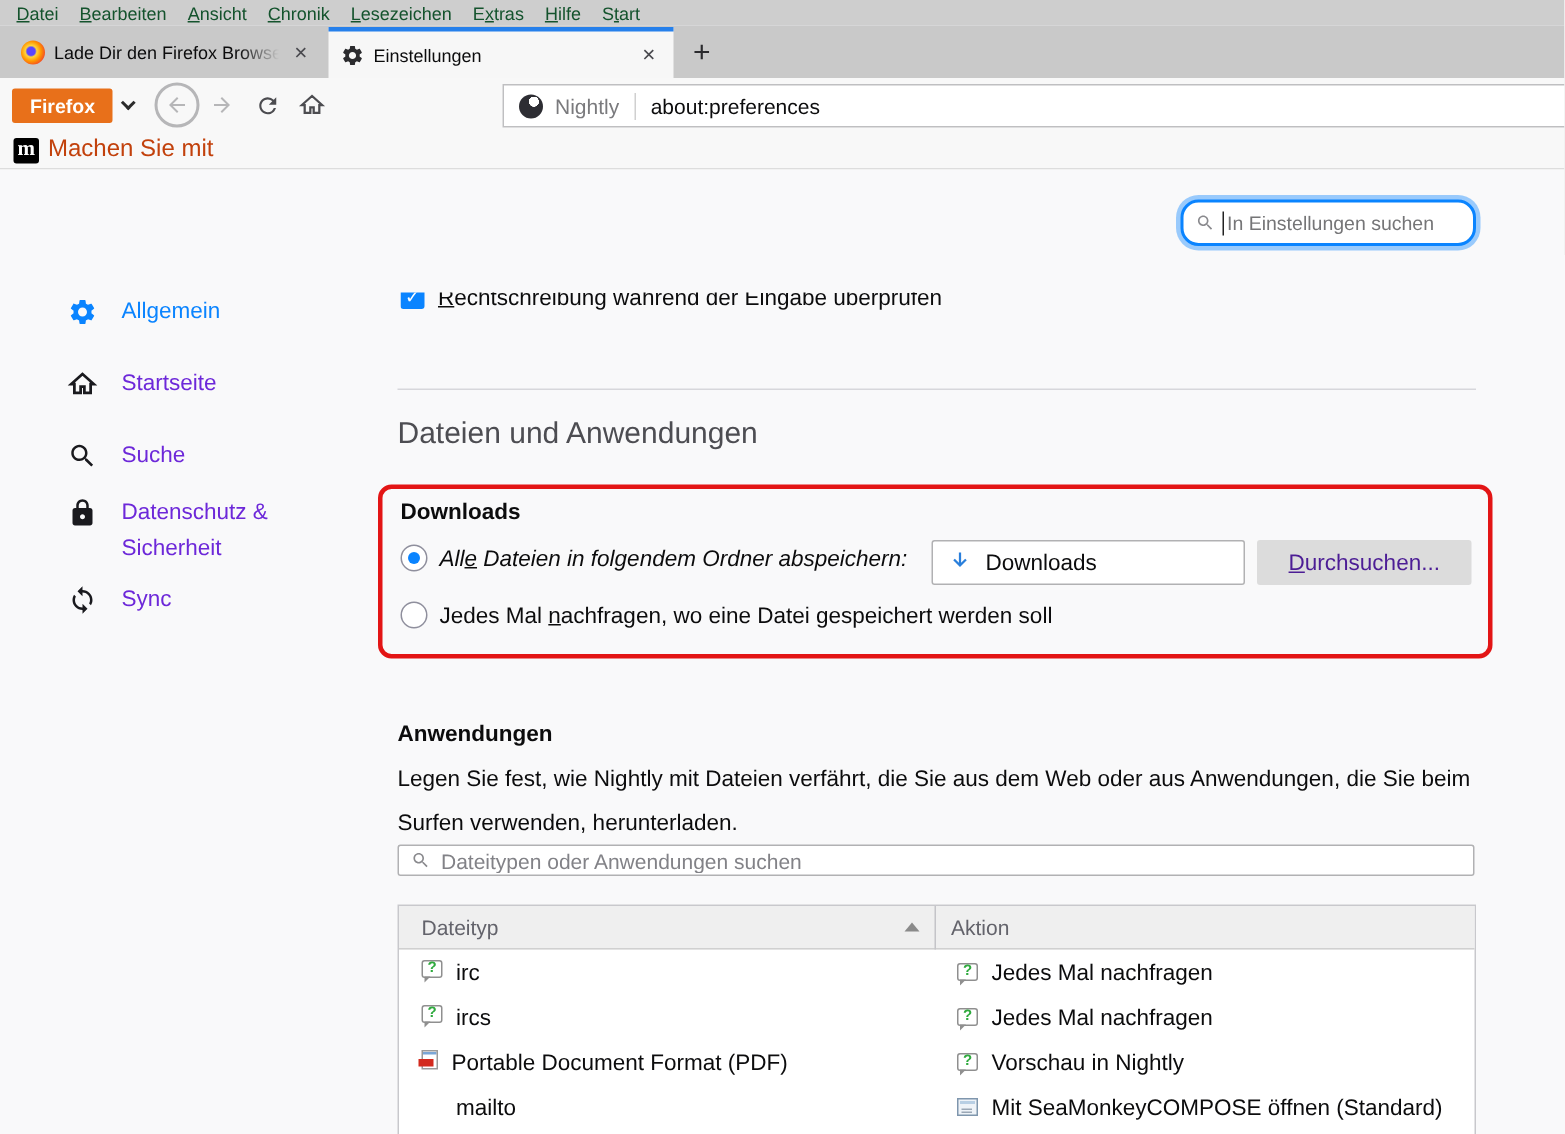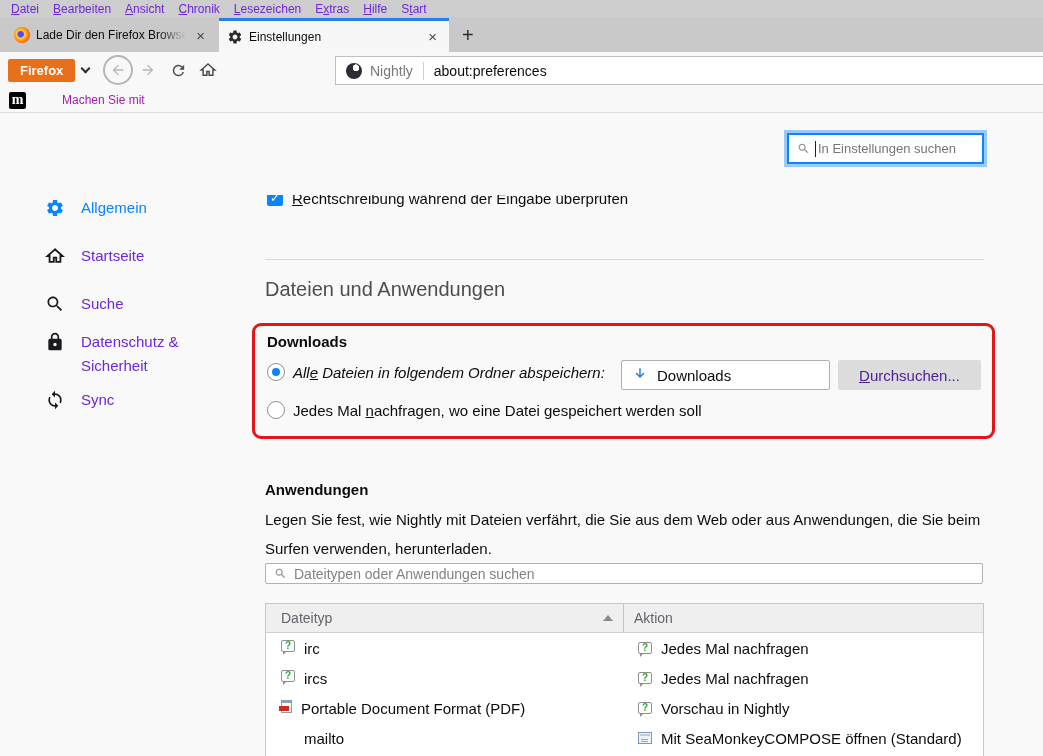--- a/index.html
+++ b/index.html
@@ -2,21 +2,21 @@
 <html><head>
 <meta charset="utf-8">
 <style>
   html,body{margin:0;padding:0;background:#e9e9e9;}
   *{box-sizing:border-box;font-family:"Liberation Sans",sans-serif;}
   #app{position:relative;width:1043px;height:756px;overflow:hidden;background:#f9f9fa;}
   .u{text-decoration:underline;}
 
   
   #menubar{position:absolute;left:0;top:0;width:1043px;height:17px;background:#cecece;display:flex;align-items:center;padding-left:4px;}
-  .menu-item{font-size:12px;color:#6d28d9;padding:0 7px;cursor:default;white-space:nowrap;text-align:right;}
+  .menu-item{font-size:12px;color:#14532d;padding:0 7px;cursor:default;white-space:nowrap;text-align:right;}
 
   
   #tabbar{position:absolute;left:0;top:17px;width:1043px;height:35px;background:#c9c9c9;}
   .tab{position:absolute;top:1px;height:34px;display:flex;align-items:center;padding:0 8px;font-size:12px;color:#0c0c0d;}
   #tab-1{left:6px;width:211px;}
   #tab-2{left:219px;width:230px;background:#f7f7f7;border-top:3px solid #2680eb;}
   .tab-title{flex:1;overflow:hidden;white-space:nowrap;margin:0 6px;
     -webkit-mask-image:linear-gradient(90deg,#000 82%,transparent);mask-image:linear-gradient(90deg,#000 82%,transparent);}
   .tab-close{font-size:15px;color:#4a4a4f;padding:0 4px;line-height:1;}
   .ff-favicon{width:16px;height:16px;border-radius:50%;flex:none;
@@ -33,27 +33,27 @@
   #urlbar{position:absolute;left:335px;top:4px;width:712px;height:29px;background:#fff;border:1px solid #bfbfc1;display:flex;align-items:center;font-size:13px;}
   .nightly-logo{width:16px;height:16px;border-radius:50%;margin:0 8px 0 10px;flex:none;
     background:radial-gradient(circle at 62% 30%,#ffffff 0 22%,#2d2d33 23%);}
   #identity-label{color:#7a7a7d;font-size:14px;}
   .urlbar-sep{width:1px;height:18px;background:#d0d0d0;margin:0 10px;}
   #url-text{color:#0c0c0d;font-size:14px;}
 
   
   #bookmarksbar{position:absolute;left:0;top:88px;width:1043px;height:25px;background:#f8f8f8;border-bottom:1px solid #dddddd;display:flex;align-items:center;}
   .moz-favicon{width:17px;height:17px;background:#000;border-radius:2px;color:#fff;font-family:"Liberation Serif",serif;font-weight:bold;font-size:14px;line-height:15px;text-align:center;margin:0 6px 0 9px;flex:none;}
-  #bookmark-label{font-size:12px;color:#a21caf;margin-left:30px;}
+  #bookmark-label{font-size:16px;color:#c2410c;}
 
   
   #content{position:absolute;left:0;top:113px;width:1043px;height:643px;background:#f9f9fa;}
 
   
-  #settings-search{position:absolute;left:787px;top:20px;width:197px;height:31px;background:#fff;border:2px solid #0a84ff;border-radius:0;box-shadow:0 0 0 3px rgba(10,132,255,.4);display:flex;align-items:center;}
+  #settings-search{position:absolute;left:787px;top:20px;width:197px;height:31px;background:#fff;border:2px solid #0a84ff;border-radius:12px;box-shadow:0 0 0 3px rgba(10,132,255,.4);display:flex;align-items:center;}
   #settings-search input{border:none;outline:none;flex:1;font-size:13px;color:#0c0c0d;background:transparent;min-width:0;}
   #settings-search input::placeholder{color:#757577;}
   .mag-svg{margin:0 5px 0 8px;flex:none;}
   .caret-bar{width:1px;height:16px;background:#222;flex:none;}
 
   
   .side-item{position:absolute;left:36px;display:flex;align-items:flex-start;width:210px;}
   .side-icon{width:20px;height:20px;margin:2px 16px 0 9px;flex:none;}
   .side-label{font-size:15px;color:#6d28d9;line-height:24px;width:150px;}
   #side-allgemein .side-label{color:#0a84ff;}

